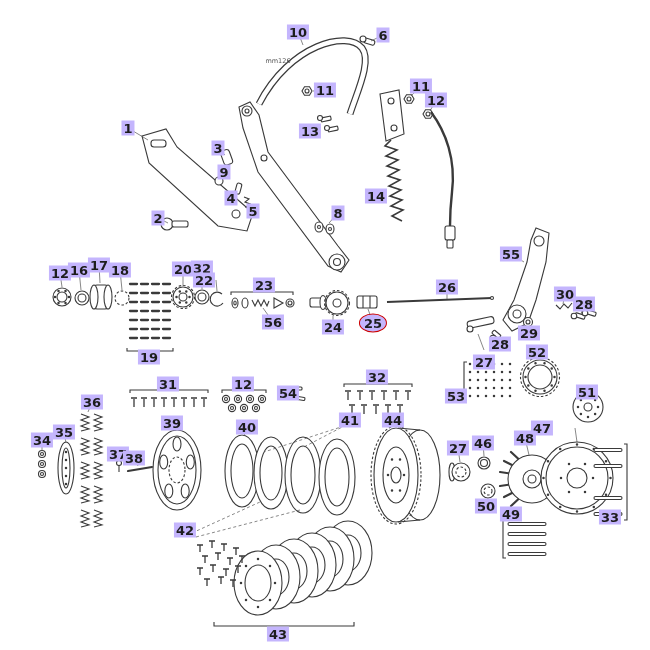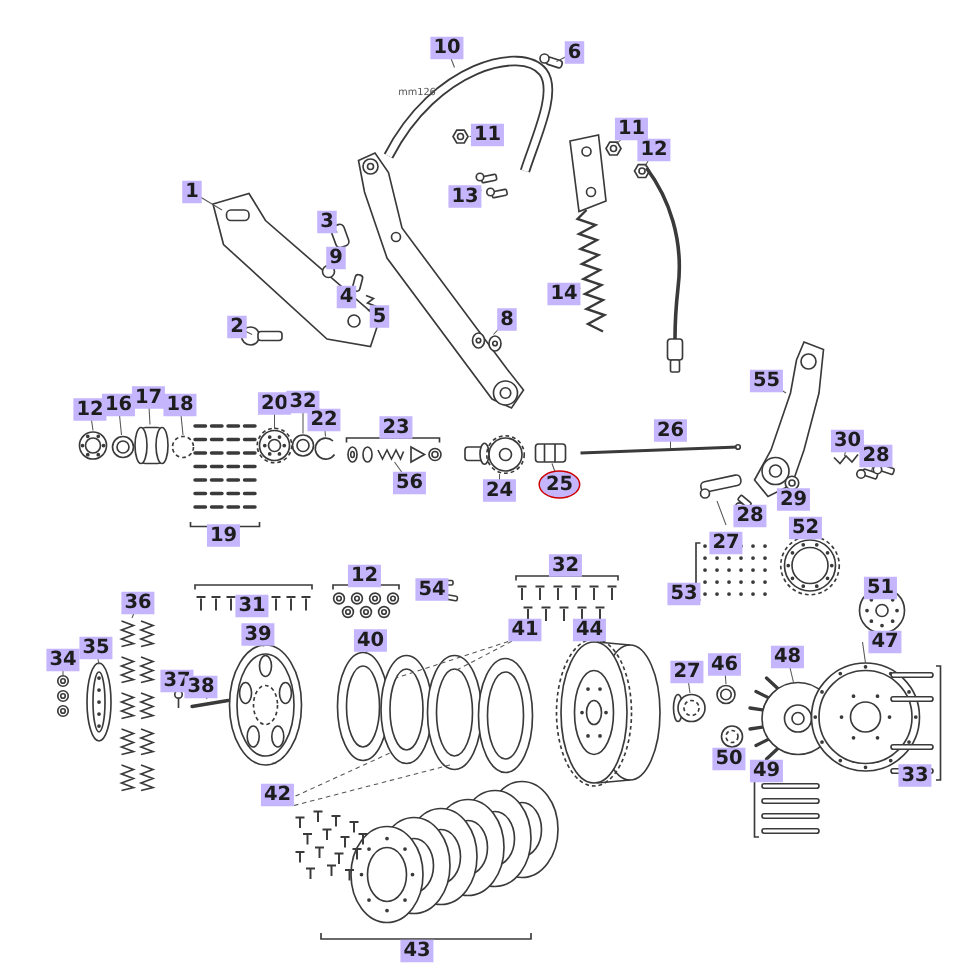--- a/index.html
+++ b/index.html
@@ -336,48 +336,48 @@
       <span class="callout" style="left: 436px; top: 100px;">12</span>
       <span class="callout" style="left: 310px; top: 131px;">13</span>
       <span class="callout" style="left: 376px; top: 196px;">14</span>
       <span class="callout" style="left: 60px; top: 273px;">12</span>
       <span class="callout" style="left: 79px; top: 270px;">16</span>
       <span class="callout" style="left: 99px; top: 265px;">17</span>
       <span class="callout" style="left: 120px; top: 270px;">18</span>
       <span class="callout" style="left: 149px; top: 357px;">19</span>
       <span class="callout" style="left: 183px; top: 269px;">20</span>
       <span class="callout" style="left: 202px; top: 268px;">32</span>
-      <span class="callout" style="left: 216px; top: 280px; text-align: center;">22</span>
+      <span class="callout" style="left: 204px; top: 280px; text-align: center;">22</span>
       <span class="callout" style="left: 264px; top: 285px;">23</span>
       <span class="callout" style="left: 333px; top: 327px;">24</span>
       <span class="callout circled" style="left: 373px; top: 323px; border-color: rgb(204, 0, 0);">25</span>
       <span class="callout" style="left: 447px; top: 287px;">26</span>
       <span class="callout" style="left: 484px; top: 362px;">27</span>
       <span class="callout" style="left: 500px; top: 344px;">28</span>
       <span class="callout" style="left: 584px; top: 304px;">28</span>
       <span class="callout" style="left: 529px; top: 333px;">29</span>
       <span class="callout" style="left: 565px; top: 294px;">30</span>
-      <span class="callout" style="left: 168px; top: 384px; margin-top: 20px;">31</span>
+      <span class="callout" style="left: 168px; top: 384px;">31</span>
       <span class="callout" style="left: 243px; top: 384px;">12</span>
       <span class="callout" style="left: 377px; top: 377px;">32</span>
       <span class="callout" style="left: 610px; top: 482px; margin-top: 35px;">33</span>
       <span class="callout" style="left: 42px; top: 440px;">34</span>
       <span class="callout" style="left: 64px; top: 432px;">35</span>
       <span class="callout" style="left: 92px; top: 402px;">36</span>
       <span class="callout" style="left: 118px; top: 454px;">37</span>
       <span class="callout" style="left: 134px; top: 458px;">38</span>
       <span class="callout" style="left: 172px; top: 423px;">39</span>
       <span class="callout" style="left: 247px; top: 427px;">40</span>
       <span class="callout" style="left: 350px; top: 420px;">41</span>
       <span class="callout" style="left: 185px; top: 530px;">42</span>
       <span class="callout" style="left: 278px; top: 634px;">43</span>
       <span class="callout" style="left: 393px; top: 420px;">44</span>
       <span class="callout" style="left: 458px; top: 448px;">27</span>
       <span class="callout" style="left: 483px; top: 443px;">46</span>
-      <span class="callout" style="left: 542px; top: 428px; margin-left: 48px;">47</span>
+      <span class="callout" style="left: 542px; top: 428px;">47</span>
       <span class="callout" style="left: 525px; top: 438px;">48</span>
       <span class="callout" style="left: 511px; top: 514px;">49</span>
       <span class="callout" style="left: 486px; top: 506px;">50</span>
       <span class="callout" style="left: 587px; top: 392px;">51</span>
       <span class="callout" style="left: 537px; top: 352px;">52</span>
       <span class="callout" style="left: 456px; top: 396px;">53</span>
       <span class="callout" style="left: 288px; top: 393px;">54</span>
       <span class="callout" style="left: 511px; top: 254px;">55</span>
       <span class="callout" style="left: 273px; top: 322px;">56</span>
     </div>

